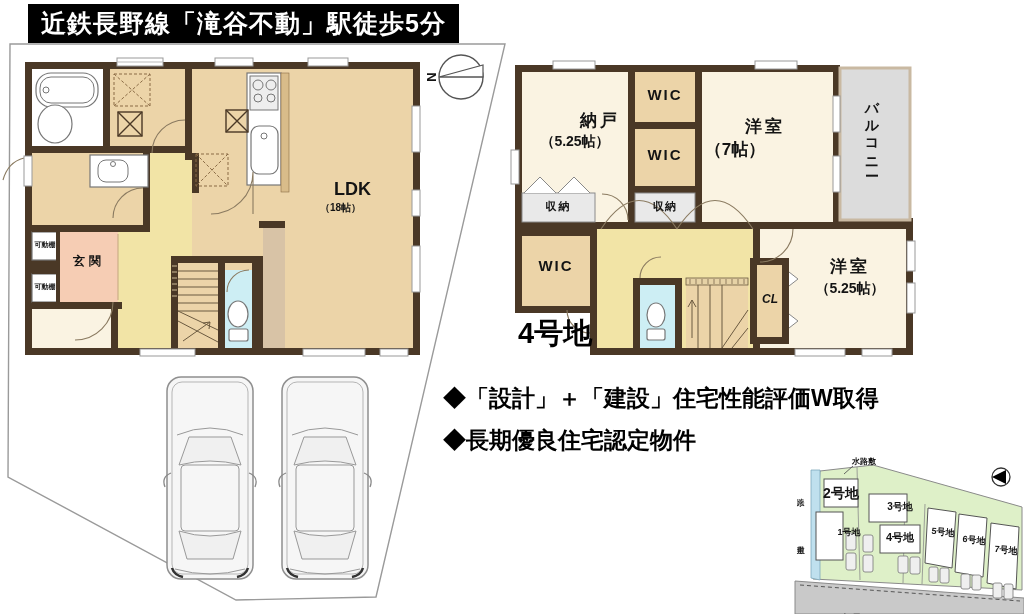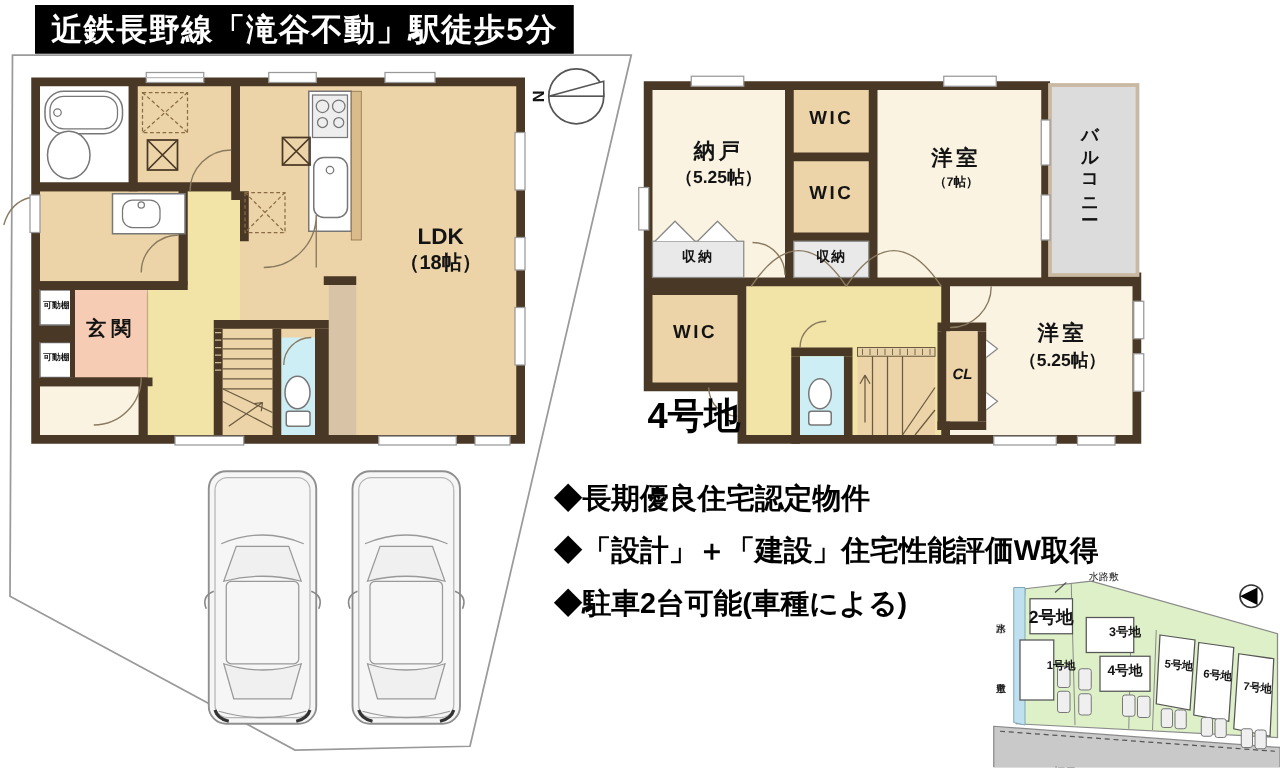--- a/index.html
+++ b/index.html
@@ -281,49 +281,48 @@
     <g>
       <circle cx="1001" cy="477" r="9" fill="#fff" stroke="#333" stroke-width="1.3"></circle>
       <path d="M992,477 L1006,470 L1006,484 Z" fill="#000"></path>
     </g>
   </g>
 </svg>
 
 <div class="banner">近鉄長野線「滝谷不動」駅徒歩5分</div>
 
 <div class="lbl ctr" style="left:300px;top:180px;width:105px;font-size:18px;">LDK</div>
-<div class="lbl ctr" style="left:300px;top:202px;width:105px;font-size:16px;">（18帖）</div>
-<div class="lbl ctr" style="left:58px;top:255px;width:62px;font-size:16px;letter-spacing:4px;">玄関</div>
+<div class="lbl ctr" style="left:288px;top:202px;width:105px;font-size:10px;">（18帖）</div>
+<div class="lbl ctr" style="left:58px;top:255px;width:62px;font-size:12px;letter-spacing:4px;">玄関</div>
 <div class="lbl ctr" style="left:32px;top:241px;width:26px;font-size:7px;">可動棚</div>
 <div class="lbl ctr" style="left:32px;top:283px;width:26px;font-size:7px;">可動棚</div>
 
 <div class="lbl" style="left:427px;top:70px;font-size:13px;transform:rotate(-90deg);">N</div>
 
-<div class="lbl ctr" style="left:530px;top:112px;width:90px;font-size:17px;letter-spacing:3px;">納戸</div>
+<div class="lbl ctr" style="left:530px;top:112px;width:90px;font-size:17px;letter-spacing:3px;text-align:right;">納戸</div>
 <div class="lbl ctr" style="left:518px;top:134px;width:114px;font-size:14px;">（5.25帖）</div>
 <div class="lbl ctr" style="left:635px;top:87px;width:60px;font-size:15px;letter-spacing:2px;">WIC</div>
 <div class="lbl ctr" style="left:635px;top:147px;width:60px;font-size:15px;letter-spacing:2px;">WIC</div>
 <div class="lbl ctr" style="left:522px;top:200px;width:73px;font-size:11px;letter-spacing:2px;">収納</div>
 <div class="lbl ctr" style="left:635px;top:200px;width:60px;font-size:11px;letter-spacing:1px;">収納</div>
 <div class="lbl ctr" style="left:715px;top:118px;width:100px;font-size:17px;letter-spacing:3px;">洋室</div>
-<div class="lbl ctr" style="left:705px;top:141px;width:120px;font-size:10px;">（7帖）</div>
+<div class="lbl ctr" style="left:675px;top:141px;width:120px;font-size:17px;">（7帖）</div>
 <div class="lbl vert" style="left:864px;top:92px;height:130px;font-size:14px;letter-spacing:3px;">バルコニー</div>
 <div class="lbl ctr" style="left:522px;top:258px;width:68px;font-size:15px;letter-spacing:2px;">WIC</div>
 <div class="lbl ctr" style="left:755px;top:293px;width:30px;font-size:12px;font-style:italic;">CL</div>
 <div class="lbl ctr" style="left:800px;top:258px;width:100px;font-size:17px;letter-spacing:3px;">洋室</div>
 <div class="lbl ctr" style="left:790px;top:281px;width:120px;font-size:14px;">（5.25帖）</div>
 <div class="lbl" style="left:518px;top:318px;font-size:29px;color:#000;">4号地</div>
 
 <div class="feat">
+  <div>◆「設計」＋「建設」住宅性能評価W取得</div>
   <div>◆長期優良住宅認定物件</div>
-  <div>◆「設計」＋「建設」住宅性能評価W取得</div>
-  <div>◆駐車2台可能(車種による)</div>
 </div>
 
-<div class="lbl" style="left:852px;top:458px;font-size:8px;font-weight:normal;margin-left:19px;">水路敷</div>
+<div class="lbl" style="left:852px;top:458px;font-size:8px;font-weight:bold;">水路敷</div>
 <div class="lbl vert" style="left:795px;top:492px;font-size:8px;font-weight:normal;">水路</div>
 <div class="lbl vert" style="left:795px;top:540px;font-size:8px;font-weight:normal;">里道敷</div>
 <div class="lbl" style="left:843px;top:614px;font-size:9px;">幅員3.8m</div>
 <div class="lbl ctr" style="left:822px;top:486px;width:38px;font-size:14px;">2号地</div>
 <div class="lbl ctr" style="left:880px;top:501px;width:40px;font-size:10px;">3号地</div>
 <div class="lbl ctr" style="left:834px;top:528px;width:30px;font-size:9px;">1号地</div>
 <div class="lbl ctr" style="left:879px;top:531px;width:42px;font-size:11px;">4号地</div>
 <div class="lbl ctr" style="left:927px;top:528px;width:32px;font-size:9px;transform:rotate(6deg);">5号地</div>
 <div class="lbl ctr" style="left:957px;top:536px;width:34px;font-size:9px;transform:rotate(6deg);">6号地</div>
 <div class="lbl ctr" style="left:989px;top:546px;width:34px;font-size:9px;transform:rotate(6deg);">7号地</div>

